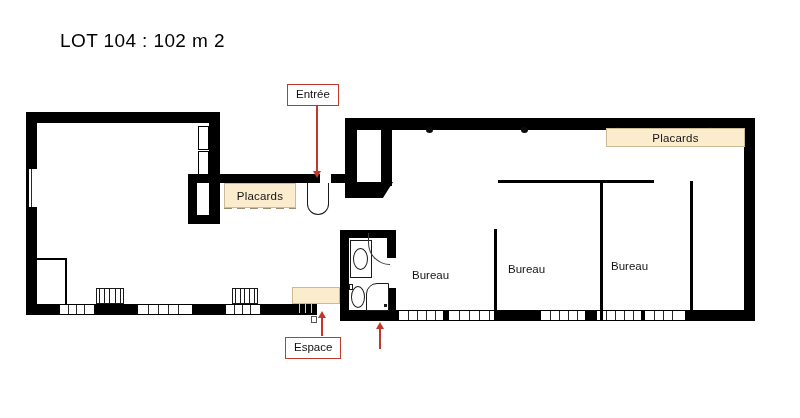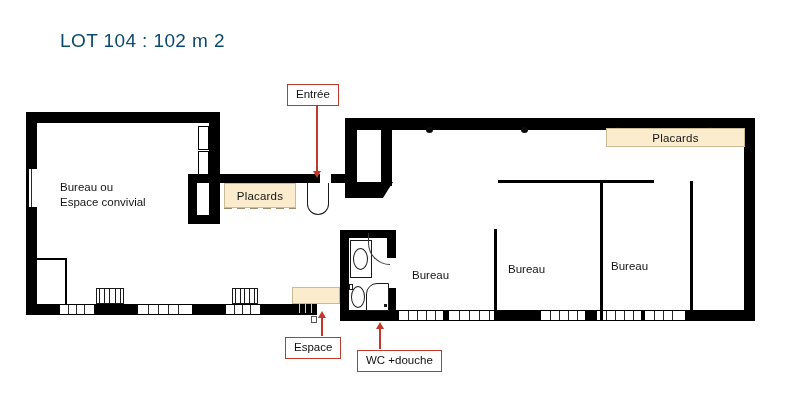--- a/index.html
+++ b/index.html
@@ -21,21 +21,21 @@
   }
 
   
   #plan-title {
     position: absolute;
     left: 60px;
     top: 30px;
     font-size: 19px;
     font-weight: 400;
     letter-spacing: 0.4px;
-    color: #0c4a6e;
+    color: #000000;
     white-space: nowrap;
   }
 
   
   #footer-credit {
     position: absolute;
     left: 0;
     top: 387px;
     width: 800px;
     text-align: center;
@@ -212,24 +212,20 @@
     <i></i>
       <i></i>
       <i></i>
       <i></i>
       <i></i>
   </div>
 
   <div class="thinwall" style="left:37px; top:258px; width:30px; height:1.6px;"></div>
   <div class="thinwall" style="left:65px; top:258px; width:1.6px; height:47px;"></div>
 
-  <div class="roomlabel two-line" style="left:60px; top:180px;">
-    <div>Bureau ou</div>
-    <div>Espace convivial</div>
-  </div>
 
   <div class="wall" style="left:209px; top:112px; width:11px; height:88px;"></div>
 
   <div class="whitefill" style="left:198px; top:126px; width:11px; height:24px; border:1.4px solid #000; box-sizing:border-box;"></div>
   <div class="whitefill" style="left:198px; top:151px; width:11px; height:26px; border:1.4px solid #000; box-sizing:border-box;"></div>
   <div class="fixture-oval" style="left:200px; top:177px; width:7px; height:9px;"></div>
 
   <div class="wall" style="left:188px; top:174px; width:32px; height:9px;"></div>
   <div class="wall" style="left:188px; top:174px; width:9px; height:50px;"></div>
   <div class="wall" style="left:188px; top:215px; width:32px; height:9px;"></div>
@@ -339,20 +335,17 @@
   </div>
   <div class="arrow" style="left:316px; top:105px; height:68px;"></div>
   <div class="arrowhead down" style="left:313px; top:171px;"></div>
 
   <div class="callout" style="left:285px; top:337px;">
     <span>Espace</span>
   </div>
   <div class="arrow" style="left:321px; top:316px; height:20px;"></div>
   <div class="arrowhead up" style="left:318px; top:311px;"></div>
 
-  <div class="callout" style="left:357px; top:350px;">
-    <span>WC  +douche</span>
-  </div>
   <div class="arrow" style="left:379px; top:327px; height:22px;"></div>
   <div class="arrowhead up" style="left:376px; top:322px;"></div>
 
 
 </div>
 
 </body></html>

